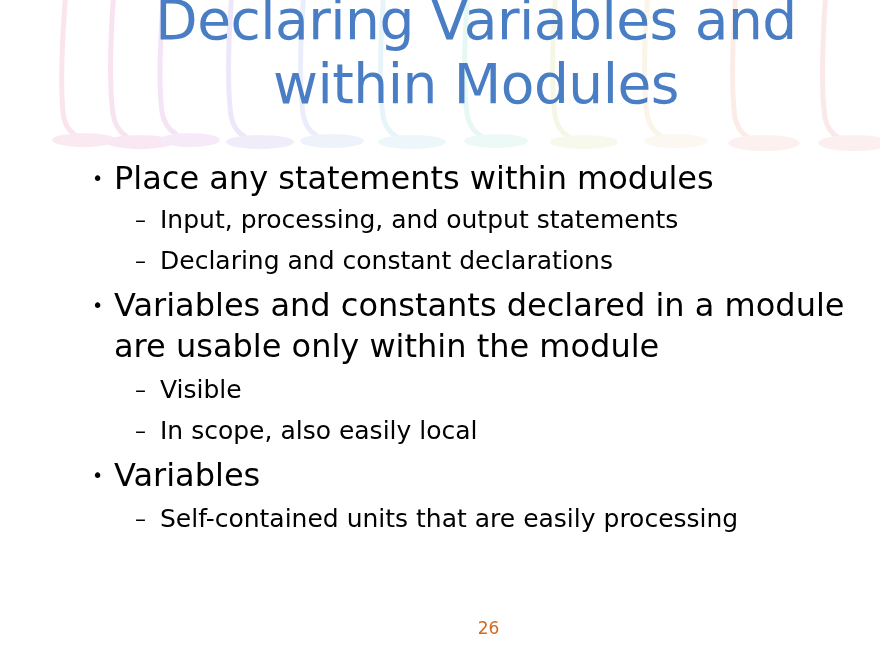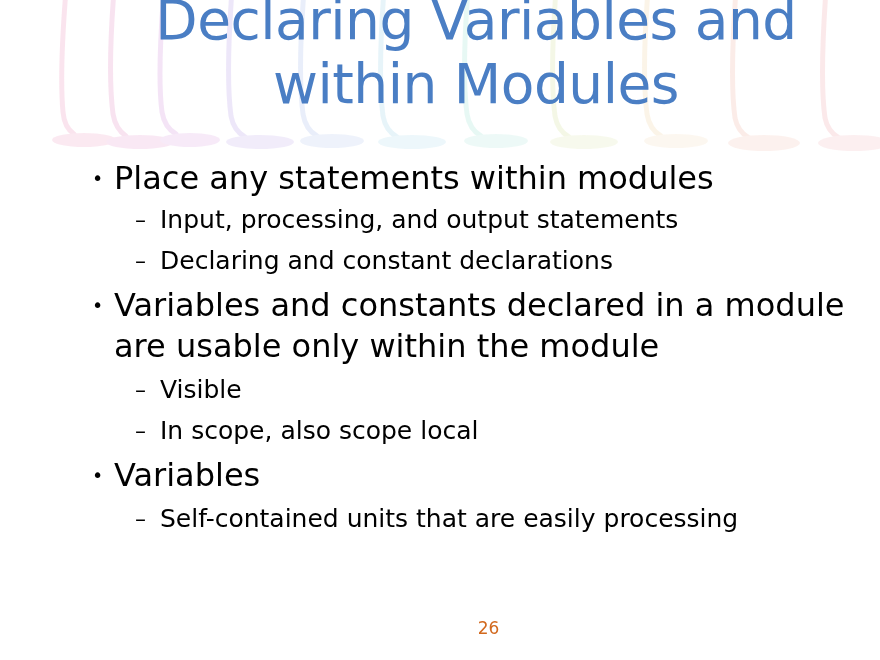--- a/index.html
+++ b/index.html
@@ -194,21 +194,21 @@
     </div>
 
     <div class="b-row lvl2 gap-top-1">
       <div class="marker">–</div>
       <div class="txt bold">Visible</div>
     </div>
 
     <div class="b-row lvl2">
       <div class="marker">–</div>
       <div class="txt">
-        <span class="bold">In scope</span><span>, also scope </span><span class="bold">local</span>
+        <span class="bold">In scope</span><span>, also easily </span><span class="bold">local</span>
       </div>
     </div>
 
     <div class="b-row lvl1 gap-top-2">
       <div class="marker">•</div>
       <div class="txt bold">Variables</div>
     </div>
 
     <div class="b-row lvl2 gap-top-1">
       <div class="marker">–</div>

